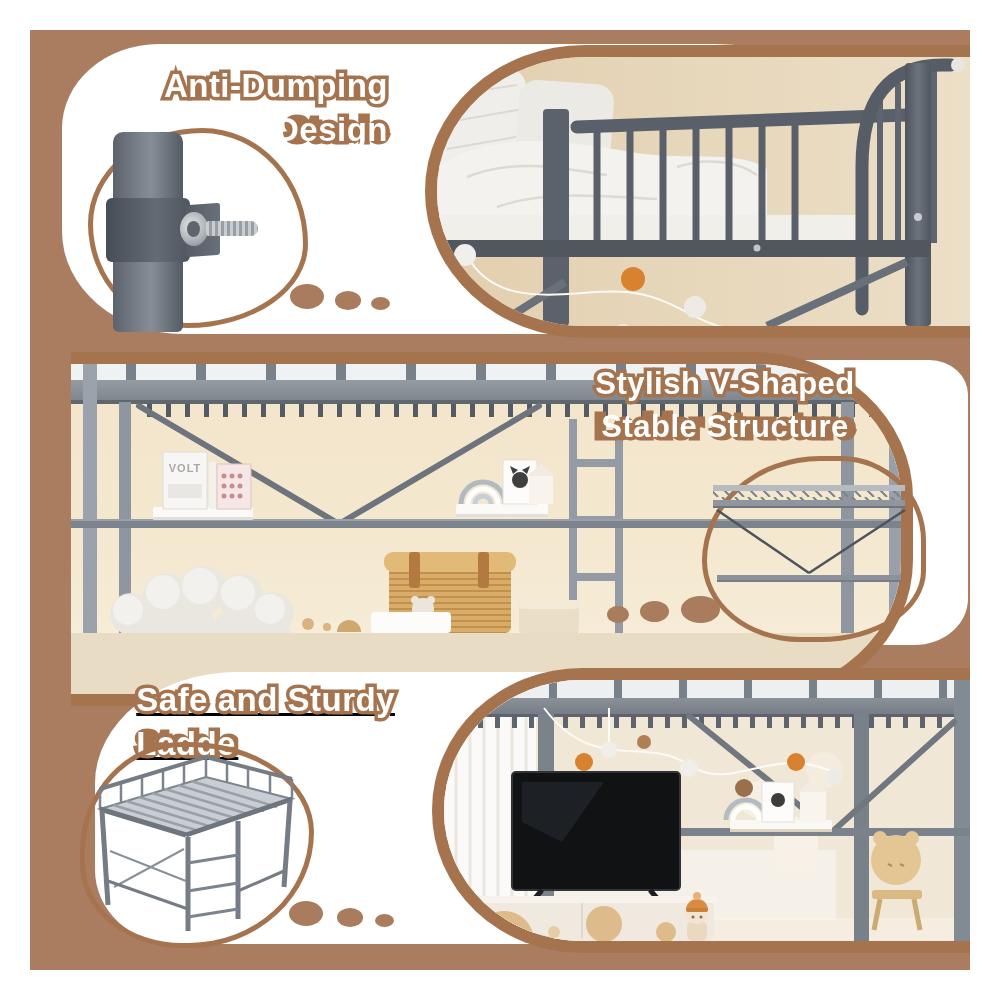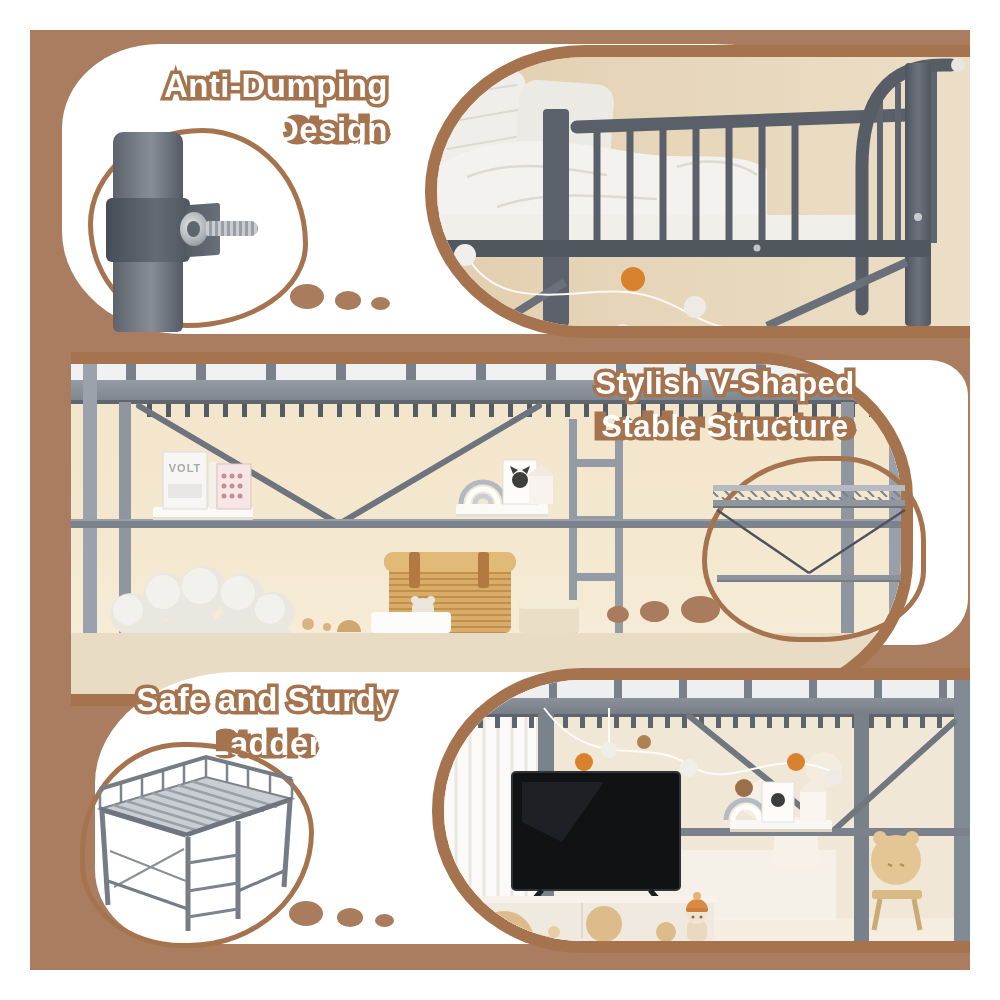--- a/index.html
+++ b/index.html
@@ -16,21 +16,21 @@
   .photo2{left:30px;top:352px;width:842px;height:354px;border-left:none;border-radius:0 160px 160px 0/0 146px 146px 0;margin-left:41px;}
   .photo3{left:432px;top:668px;width:538px;height:285px;border-right:none;border-radius:150px 0 0 150px/142px 0 0 142px;}
   .title{position:absolute;font-weight:bold;}
   .bubble{position:relative;font-size:33px;line-height:44px;letter-spacing:.5px;color:#4d7c0f;
           -webkit-text-stroke:7px #a5744f;white-space:nowrap;}
   .bubble::after{content:attr(data-text);position:absolute;left:0;right:0;top:0;
           -webkit-text-stroke:0;color:#ffffff;}
   .t1{right:612px;top:64px;text-align:right;}
   .t2{left:538px;width:374px;top:362px;text-align:center;}
   .t2 .bubble{font-size:31px;line-height:43px;}
-  .t3{right:605px;top:678px;text-align:center;}
+  .t3{right:605px;top:678px;text-align:left;text-decoration:underline;}
   .oblob{position:absolute;border:5px solid #a5744f;background:transparent;}
   .oblob1{left:88px;top:128px;width:210px;height:190px;border-radius:52% 48% 55% 45%/48% 58% 42% 52%;}
   .oblob2{left:702px;top:456px;width:214px;height:176px;border-radius:58% 42% 52% 48%/62% 50% 42% 48%;}
   .oblob3{left:80px;top:742px;width:224px;height:196px;border-radius:45% 55% 55% 45%/55% 45% 58% 42%;}
   .oblob svg{position:absolute;}
   .dot{position:absolute;background:#a87c5c;border-radius:50%;}
   
   .pole{position:absolute;left:113px;top:132px;width:70px;height:200px;border-radius:10px 10px 6px 6px;
         background:linear-gradient(90deg,#5d636c 0%,#7d838d 40%,#878d96 55%,#555b64 100%);}
   .clamp{position:absolute;left:106px;top:198px;width:84px;height:64px;border-radius:6px;

